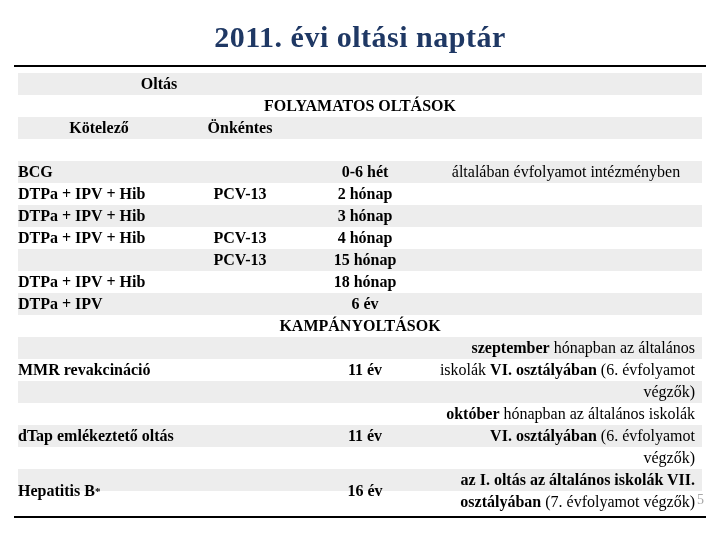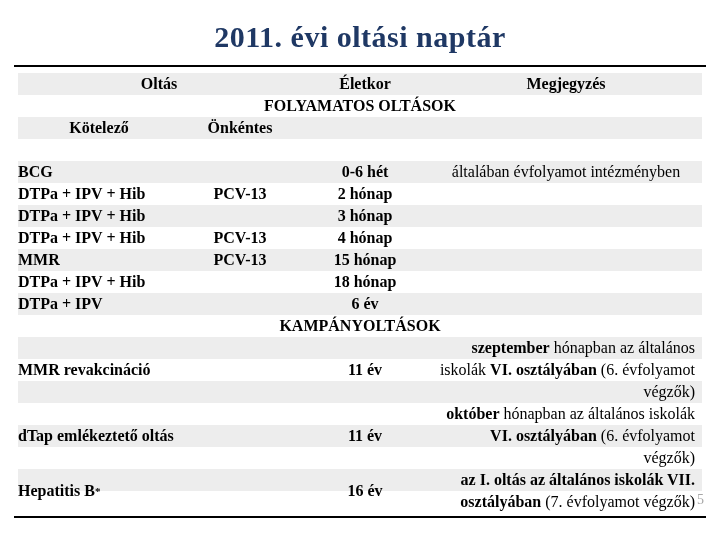--- a/index.html
+++ b/index.html
@@ -57,22 +57,20 @@
 
 <div class="slide">
 
   <div class="title">2011. évi oltási naptár</div>
 
   <div class="rule top"></div>
 
   <div class="tbl">
 
     <div class="cell bold" style="grid-area:1/1/2/3">Oltás</div>
-    <div class="cell bold" style="grid-area:1/3/2/4">Életkor</div>
-    <div class="cell bold" style="grid-area:1/4/2/5">Megjegyzés</div>
 
     <div class="cell bold" style="grid-area:2/1/3/5">FOLYAMATOS OLTÁSOK</div>
 
     <div class="cell bold" style="grid-area:3/1/4/2">Kötelező</div>
     <div class="cell bold" style="grid-area:3/2/4/3">Önkéntes</div>
 
     <div class="cell left bold" style="grid-area:5/1/6/2">BCG</div>
     <div class="cell bold" style="grid-area:5/3/6/4">0-6 hét</div>
     <div class="cell" style="grid-area:5/4/6/5">általában évfolyamot intézményben</div>
 
@@ -80,21 +78,20 @@
     <div class="cell bold" style="grid-area:6/2/7/3">PCV-13</div>
     <div class="cell bold" style="grid-area:6/3/7/4">2 hónap</div>
 
     <div class="cell left bold" style="grid-area:7/1/8/2">DTPa + IPV + Hib</div>
     <div class="cell bold" style="grid-area:7/3/8/4">3 hónap</div>
 
     <div class="cell left bold" style="grid-area:8/1/9/2">DTPa + IPV + Hib</div>
     <div class="cell bold" style="grid-area:8/2/9/3">PCV-13</div>
     <div class="cell bold" style="grid-area:8/3/9/4">4 hónap</div>
 
-    <div class="cell left bold" style="grid-area:9/1/10/2">MMR</div>
     <div class="cell bold" style="grid-area:9/2/10/3">PCV-13</div>
     <div class="cell bold" style="grid-area:9/3/10/4">15 hónap</div>
 
     <div class="cell left bold" style="grid-area:10/1/11/2">DTPa + IPV + Hib</div>
     <div class="cell bold" style="grid-area:10/3/11/4">18 hónap</div>
 
     <div class="cell left bold" style="grid-area:11/1/12/2">DTPa + IPV</div>
     <div class="cell bold" style="grid-area:11/3/12/4">6 év</div>
 
     <div class="cell bold" style="grid-area:12/1/13/5">KAMPÁNYOLTÁSOK</div>

